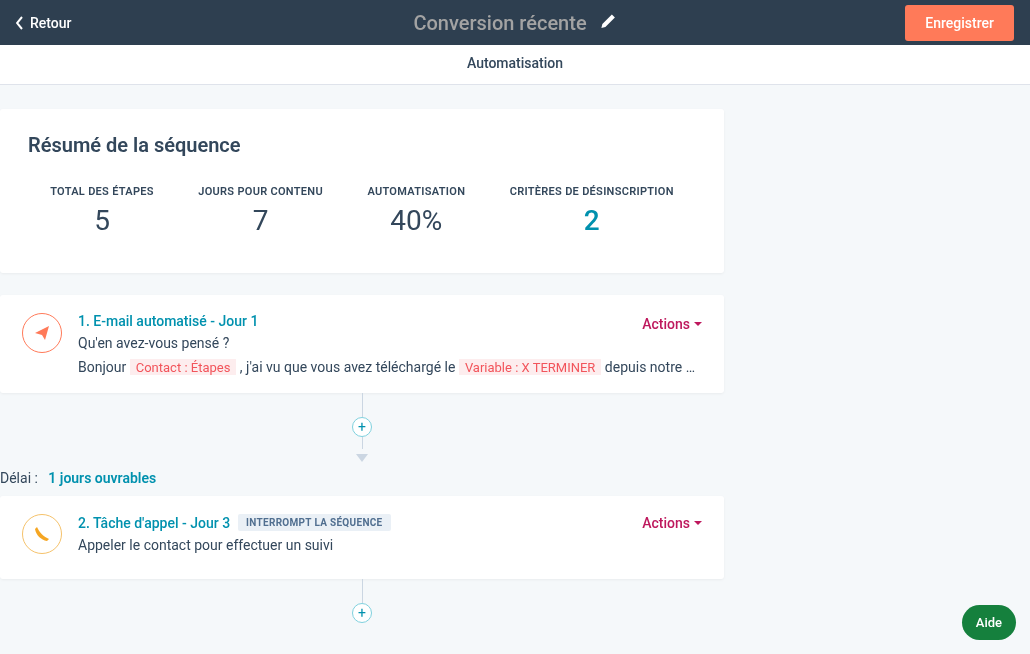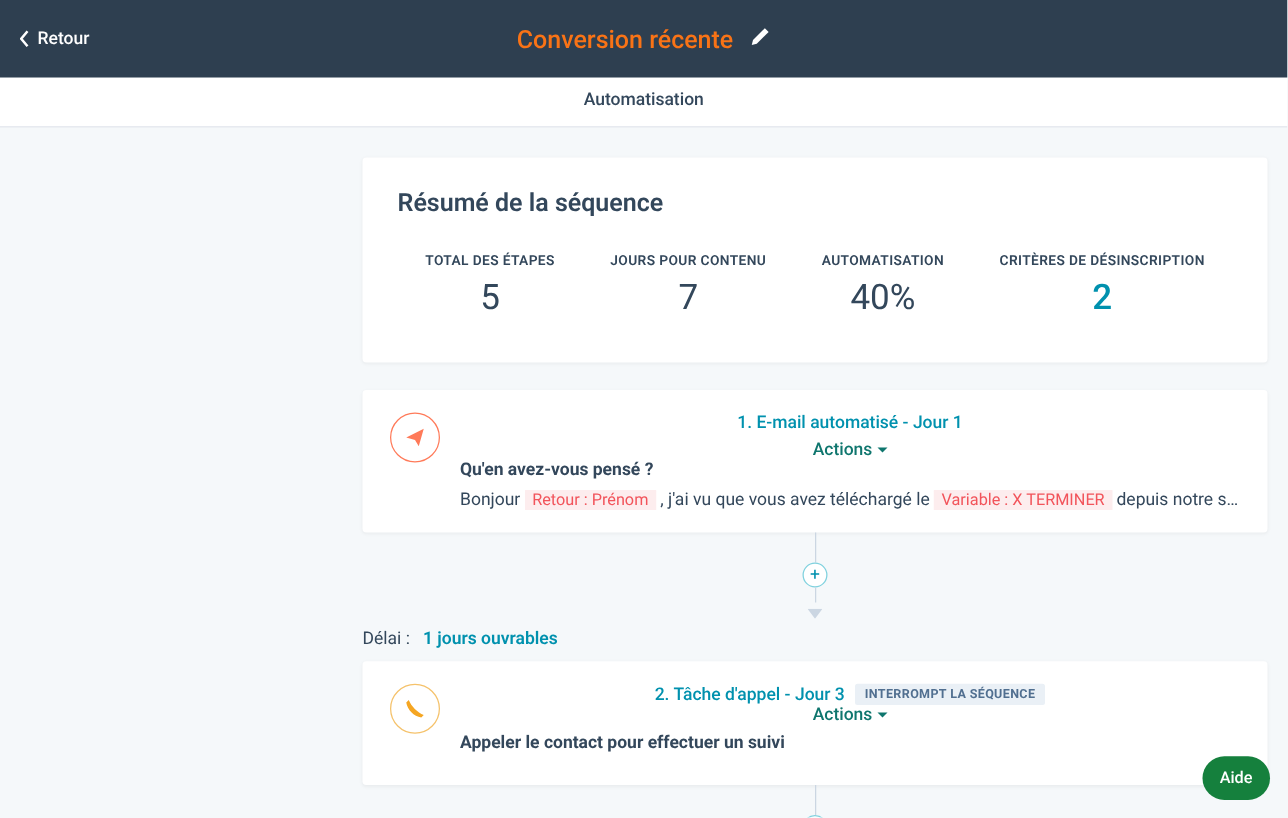--- a/index.html
+++ b/index.html
@@ -1,84 +1,85 @@
 <!DOCTYPE html>
 <html><head>
   <meta charset="utf-8">
   <style>
     * { box-sizing: border-box; margin: 0; padding: 0; font-family: -apple-system, BlinkMacSystemFont, "Segoe UI", Roboto, Helvetica, Arial, sans-serif; }
     body { background: #f5f8fa; width: 1030px; height: 654px; overflow: hidden; position: relative; }
 
-    .topbar { background: #2e3f50; height: 62px; display: flex; align-items: center; padding: 0 16px; position: relative; }
+    .topbar { background: #2e3f50; height: 45px; display: flex; align-items: center; padding: 0 16px; position: relative; }
     .back-btn { color: #fff; display: flex; align-items: center; gap: 6px; cursor: pointer; font-size: 14px; font-weight: 500; }
     .back-btn svg { width: 8px; height: 14px; }
     .title-wrap { position: absolute; left: 50%; transform: translateX(-50%); display: flex; align-items: center; gap: 14px; }
-    .title-text { color: #f97316; font-size: 20px; font-weight: 500; }
+    .title-text { color: #a3a3a3; font-size: 20px; font-weight: 500; }
     .edit-icon { color: #fff; cursor: pointer; }
     .save-btn { margin-left: auto; background: #ff7a59; color: #fff; border: none; padding: 10px 20px; font-size: 14px; font-weight: 500; border-radius: 3px; cursor: pointer; }
 
     .tabs { background: #fff; height: 40px; display: flex; justify-content: center; border-bottom: 1px solid #dfe3eb; }
     .tab { padding: 0 20px; display: flex; align-items: center; color: #33475b; font-size: 14px; font-weight: 500; cursor: pointer; border-bottom: 3px solid transparent; }
     .tab.active { color: #33475b; font-weight: 600; border-bottom-color: #2e3f50; }
 
-    .content { padding: 24px 16px 0 0; display: flex; flex-direction: column; align-items: flex-end; }
+    .content { padding: 24px 16px 0 0; display: flex; flex-direction: column; align-items: flex-start; }
     .card { background: #fff; width: 724px; border-radius: 3px; box-shadow: 0 1px 3px rgba(0,0,0,0.05); }
 
     .summary-card { padding: 24px 28px 36px 28px; }
     .summary-title { color: #33475b; font-size: 20px; font-weight: 600; margin-bottom: 28px; }
     .stats { display: flex; justify-content: space-around; text-align: center; }
     .stat-label { color: #33475b; font-size: 11px; font-weight: 600; letter-spacing: 0.3px; margin-bottom: 6px; }
     .stat-value { color: #33475b; font-size: 28px; font-weight: 400; }
 
     .step-card { padding: 18px 22px; margin-top: 22px; }
     .step-header { display: flex; align-items: flex-start; gap: 16px; }
     .step-icon { width: 40px; height: 40px; border-radius: 50%; display: flex; align-items: center; justify-content: center; flex-shrink: 0; }
     .step-icon.send { border: 1px solid #ff7a59; }
     .step-icon.call { border: 1px solid #f5c26b; }
     .step-body { flex: 1; min-width: 0; }
     .step-type { color: #0091ae; font-size: 14px; font-weight: 500; margin-bottom: 6px; }
-    .step-subject { color: #33475b; font-size: 14px; font-weight: 700; margin-bottom: 8px; }
+    .step-subject { color: #33475b; font-size: 14px; font-weight: 400; margin-bottom: 8px; }
     .step-preview { color: #33475b; font-size: 14px; white-space: nowrap; overflow: hidden; text-overflow: ellipsis; }
     .token { background: #fdedee; color: #f2545b; padding: 2px 6px; border-radius: 2px; font-size: 13px; }
-    .actions-btn { color: #0f766e; font-size: 14px; font-weight: 500; cursor: pointer; display: flex; align-items: center; gap: 4px; }
+    .actions-btn { color: #be185d; font-size: 14px; font-weight: 500; cursor: pointer; display: flex; align-items: center; gap: 4px; }
     .caret-down { border-left: 4px solid transparent; border-right: 4px solid transparent; border-top: 4px solid currentColor; }
 
     .badge-interrupt { background: #eaf0f6; color: #516f90; font-size: 10px; font-weight: 700; letter-spacing: 0.3px; padding: 3px 8px; border-radius: 2px; margin-left: 8px; }
 
     .connector { display: flex; flex-direction: column; align-items: center; width: 724px; }
     .vline { width: 1px; height: 24px; background: #cbd6e2; }
     .plus-circle { width: 20px; height: 20px; border: 1px solid #7fd1de; border-radius: 50%; display: flex; align-items: center; justify-content: center; color: #0091ae; font-size: 14px; cursor: pointer; background: #fff; }
     .arrow-down { color: #cbd6e2; margin-top: -2px; }
 
     .delay-row { width: 724px; text-align: left; font-size: 14px; color: #33475b; padding: 0 0 0 0; margin-top: 4px; }
     .delay-link { color: #0091ae; font-weight: 600; cursor: pointer; }
 
     .help-chip { position: absolute; bottom: 14px; right: 14px; background: #15803d; color: #fff; padding: 10px 14px; border-radius: 20px; font-size: 13px; font-weight: 500; cursor: pointer; }
 
-    .step-type-row { display: flex; align-items: center; justify-content: space-between; flex-direction: column; }
+    .step-type-row { display: flex; align-items: center; justify-content: space-between; }
     .step-type-left { display: flex; align-items: center; flex-wrap: wrap; }
   </style>
 </head>
 <body>
 
 <div class="topbar">
   <div class="back-btn">
     <svg viewBox="0 0 8 14" fill="none" stroke="#fff" stroke-width="2">
         <path d="M6 1L1 7l5 6"></path>
       </svg>
     <span>Retour</span>
   </div>
   <div class="title-wrap">
     <span class="title-text">Conversion récente</span>
     <span class="edit-icon">
       <svg width="16" height="16" viewBox="0 0 16 16" fill="#fff">
           <path d="M11.5 1.5l3 3L5 14l-4 1 1-4 9.5-9.5z"></path>
         </svg>
     </span>
   </div>
+  <button class="save-btn">Enregistrer</button>
 </div>
 
 <div class="tabs">
   <div class="tab">Automatisation</div>
 </div>
 
 <div class="content">
 
   <div class="card summary-card">
     <div class="summary-title">Résumé de la séquence</div>
@@ -113,21 +114,21 @@
         <div class="step-type-row">
           <div class="step-type">1. E-mail automatisé - Jour 1</div>
           <div class="actions-btn">
             <span>Actions</span>
             <span class="caret-down"></span>
           </div>
         </div>
         <div class="step-subject">Qu'en avez-vous pensé ?</div>
         <div class="step-preview">
           <span>Bonjour </span>
-          <span class="token">Retour : Prénom</span>
+          <span class="token">Contact : Étapes</span>
           <span>, j'ai vu que vous avez téléchargé le </span>
           <span class="token">Variable : X TERMINER</span>
           <span> depuis notre site web et je sou…</span>
         </div>
       </div>
     </div>
   </div>
 
   <div class="connector">
     <div class="vline"></div>

